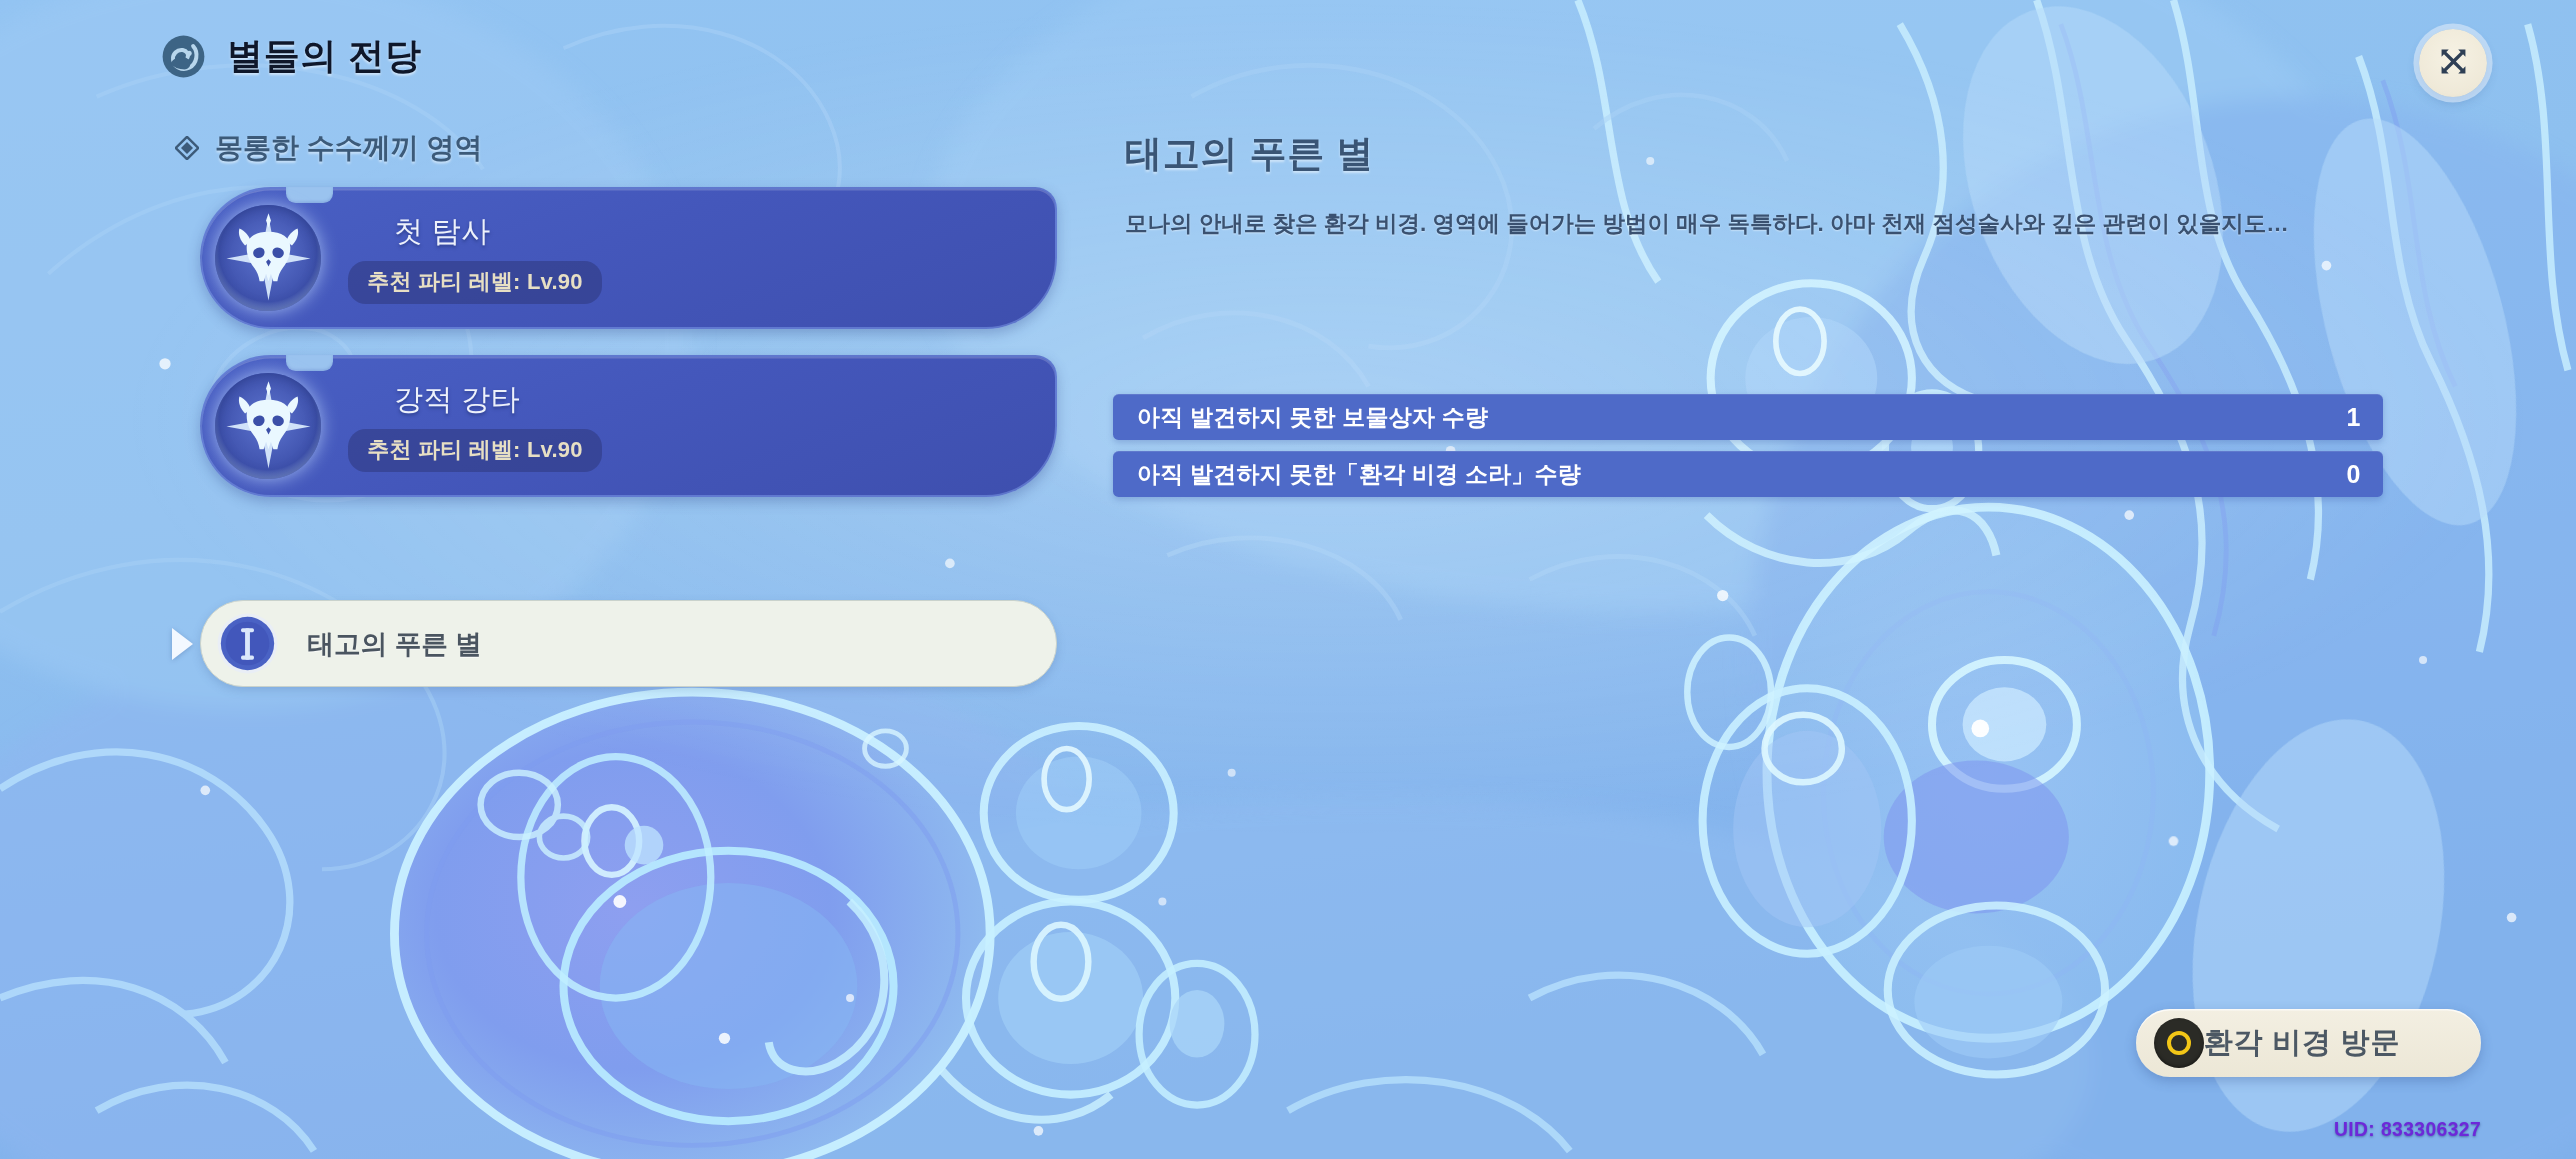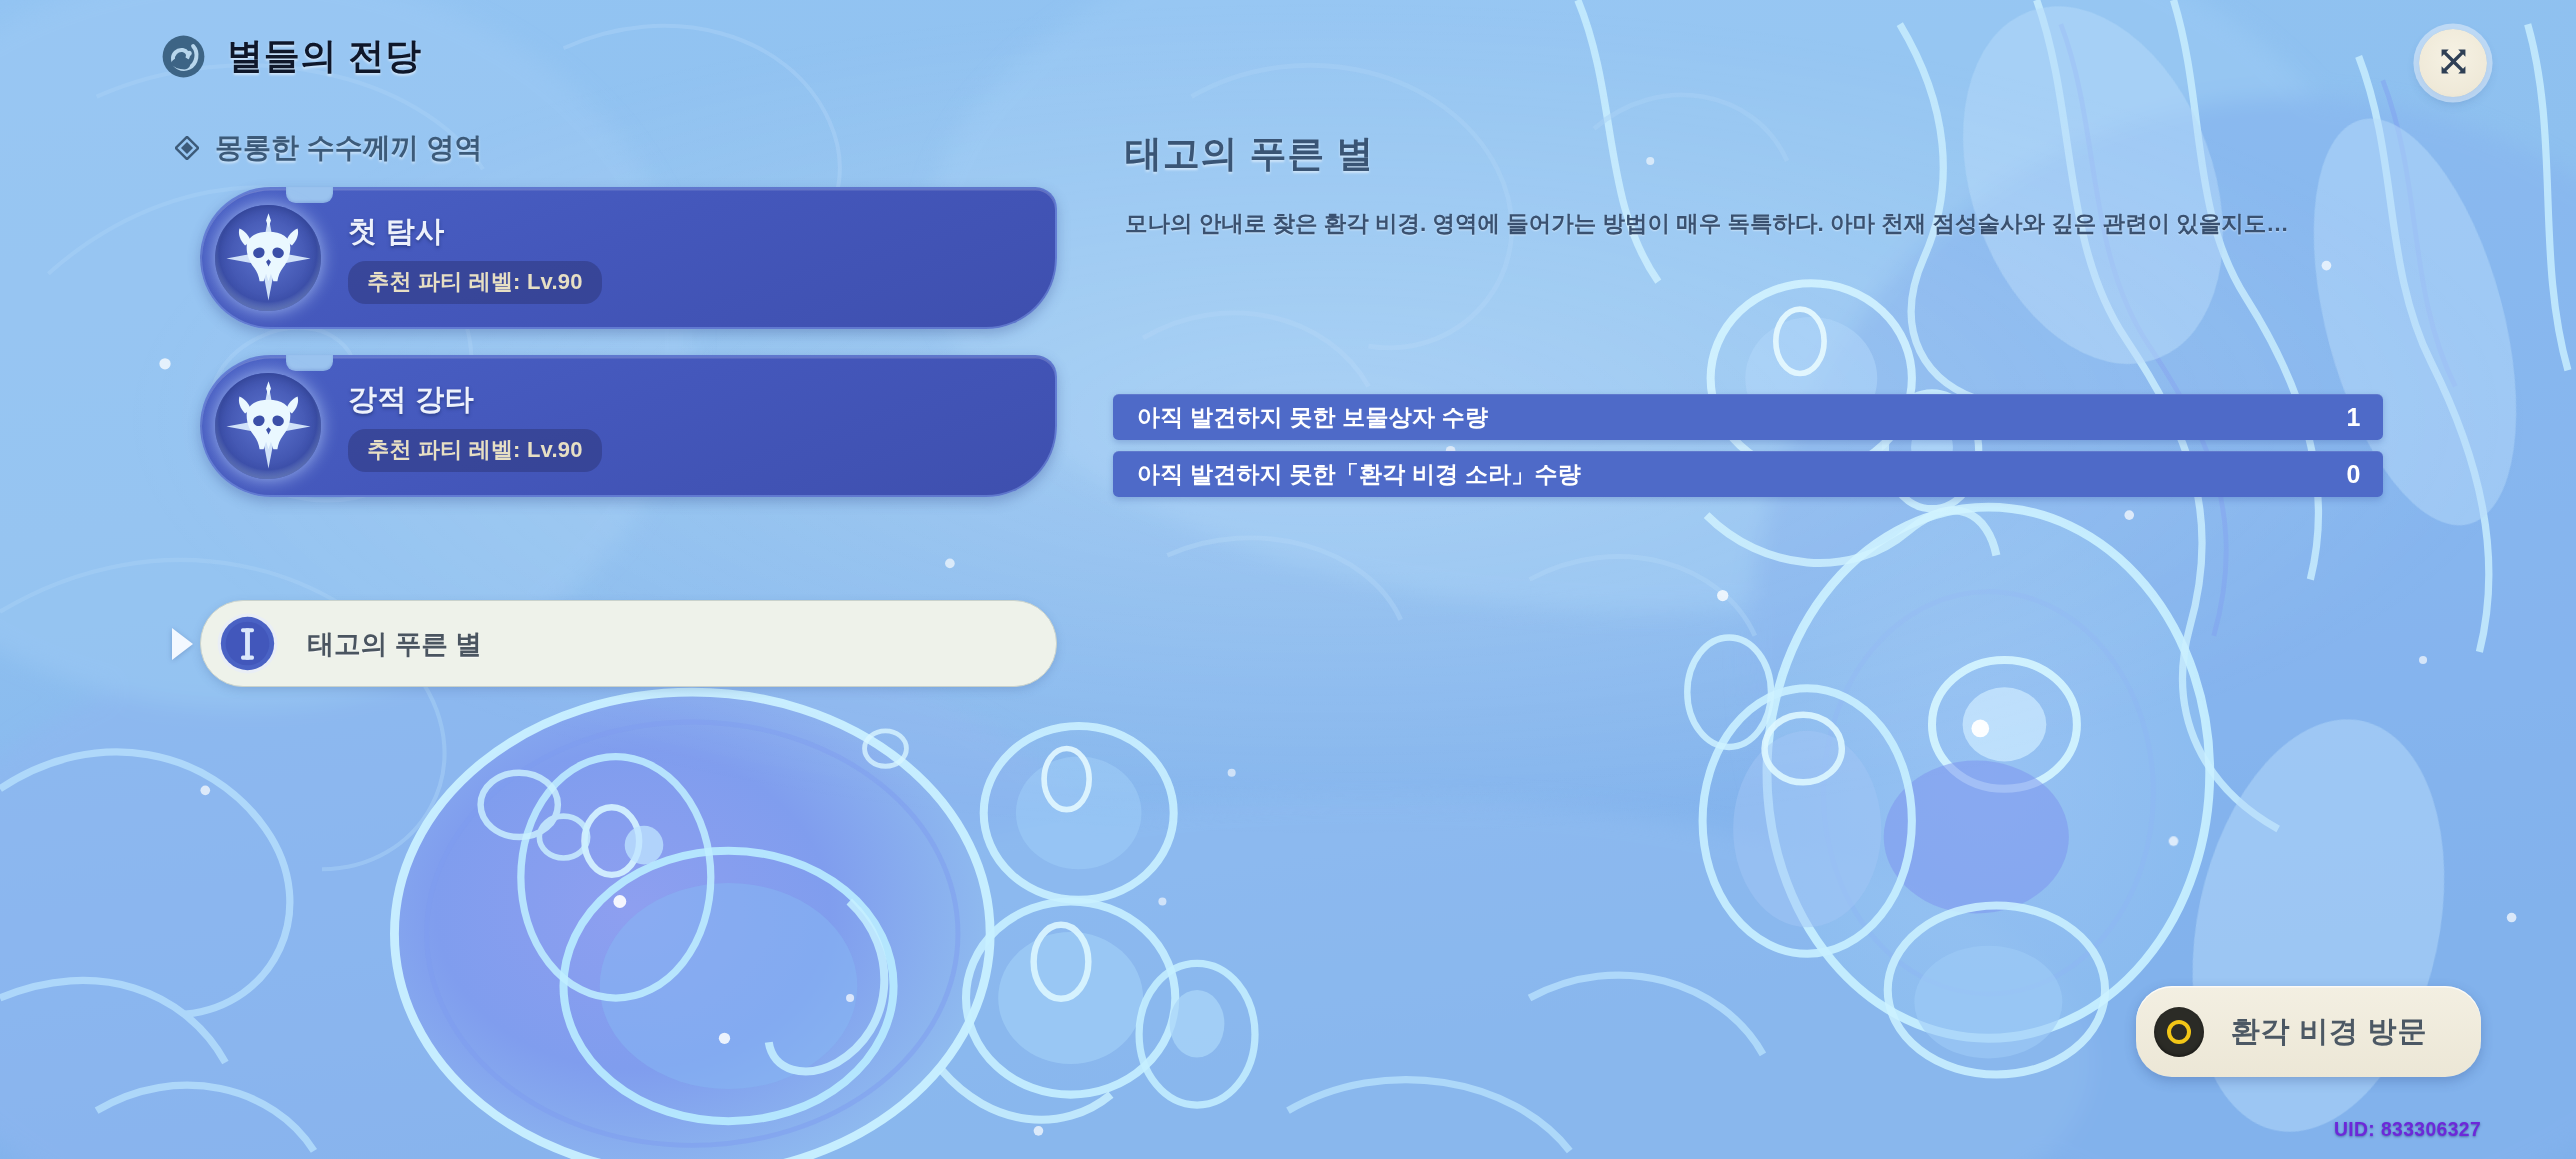--- a/index.html
+++ b/index.html
@@ -55,22 +55,23 @@
   }
   .domain-icon {
     width:106px; height:106px; flex:0 0 106px; position:relative;
     border-radius:50%;
     background:radial-gradient(circle at 50% 45%, #5d74cf 0%, #3f52ad 62%, #8fa6de 80%, #b7c7ea 100%);
     box-shadow:0 0 17.7px rgba(190,215,255,.75), inset 0 0 13px rgba(20,35,95,.45);
     display:flex; align-items:center; justify-content:center;
   }
   .domain-text { margin-left:27px; display:flex; flex-direction:column; gap:9.7px; }
   .domain-name {
-    font-size:29px; font-weight:bold; color:#edf1fb; letter-spacing:0.4px;
+    font-size:29px; font-weight:normal; color:#edf1fb; letter-spacing:0.4px;
     text-shadow:0 1.6px 3.2px rgba(20,35,90,.5);
+    margin-left:46px;
   }
   .domain-badge {
     align-self:flex-start;
     background:rgba(48,58,130,.60);
     border-radius:17.7px; padding:5.6px 19.3px 7.2px;
     font-size:22px; font-weight:bold; color:#e7dfc4; letter-spacing:0.2px;
   }
 
   
   .story-list { position:absolute; left:200px; top:600px; width:857px; }
@@ -123,25 +124,25 @@
     position:absolute; right:89px; top:29px; width:68px; height:68px;
     border-radius:50%;
     background:radial-gradient(circle at 50% 40%, #f6f2e4 0%, #efe9d8 70%, #e4ddc9 100%);
     box-shadow:0 0 0 5.6px rgba(222,235,250,.60), 0 4.8px 11.3px rgba(50,80,140,.30);
     display:flex; align-items:center; justify-content:center; cursor:pointer;
   }
 
   
   .visit-btn {
     position:absolute; right:95px; bottom:82px;
-    height:91px; min-width:345px;
+    height:68px; min-width:345px;
     background:linear-gradient(180deg,#f3efe2 0%,#ece7d6 100%);
     border-radius:36px;
     box-shadow:0 4px 11.3px rgba(45,75,140,.30), inset 0 1.6px 0 rgba(255,255,255,.7);
-    display:flex; align-items:center; gap:27px; padding:0 39px 0 17.7px; cursor:pointer;
+    display:flex; align-items:center; padding:0 39px 0 17.7px; cursor:pointer;
   }
   .visit-key {
     width:50px; height:50px; flex:0 0 50px; border-radius:50%;
     background:#2b2b26; display:flex; align-items:center; justify-content:center;
     box-shadow:inset 0 -1.6px 3.2px rgba(0,0,0,.4);
   }
   .visit-key-ring {
     width:24px; height:24px; border-radius:50%; border:4.8px solid #f2c617;
   }
   .visit-label { font-size:29px; font-weight:bold; color:#4c5864; letter-spacing:0.8px; }

